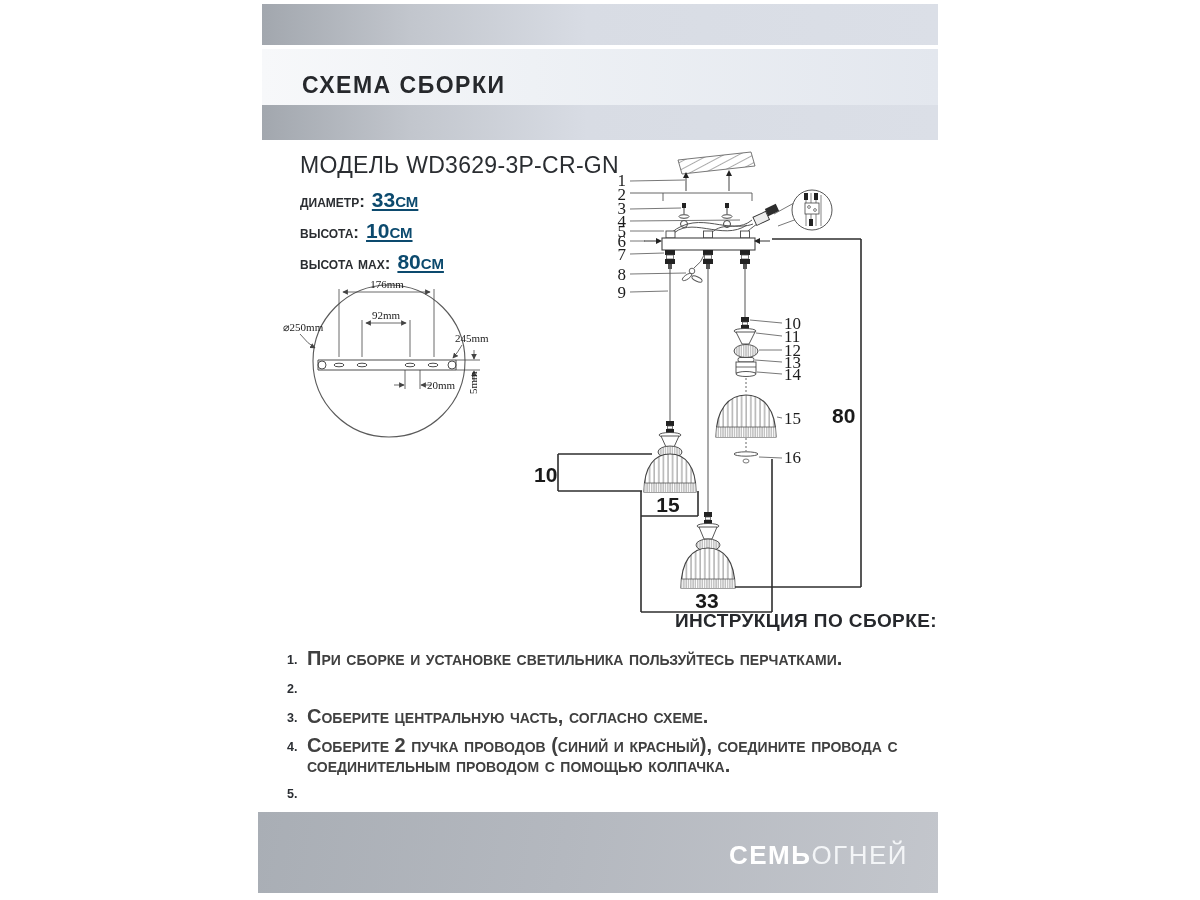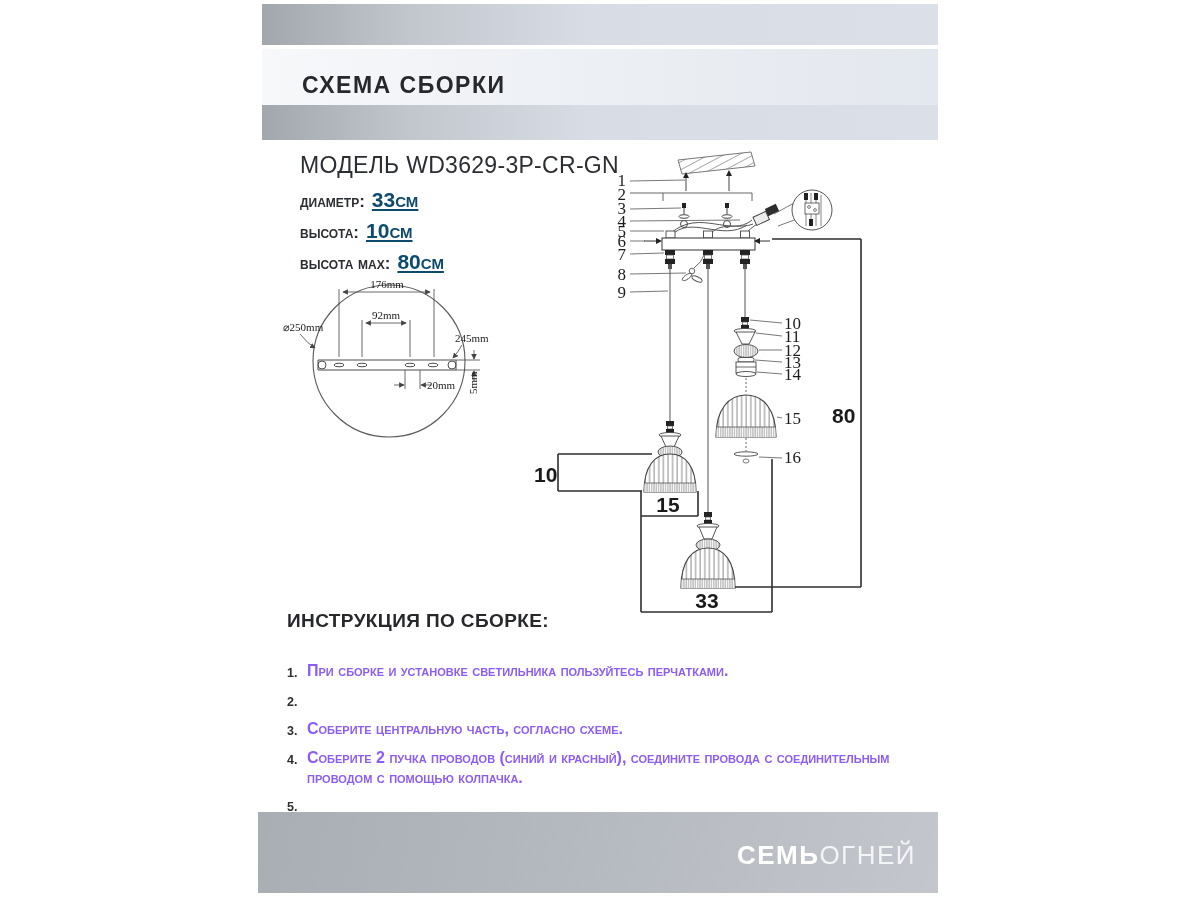--- a/index.html
+++ b/index.html
@@ -20,29 +20,29 @@
   .spec{display:flex;align-items:flex-end;gap:7px;margin-bottom:7px;}
   .spec-label{font-size:17px;font-weight:700;font-variant:small-caps;color:#2a2d31;}
   .spec-value{font-size:21px;font-weight:700;font-variant:small-caps;color:#0c4a6e;text-decoration:underline;}
   
   .detail-svg{position:absolute;left:282px;top:270px;width:210px;height:172px;}
   .asm-svg{position:absolute;left:528px;top:145px;width:425px;height:478px;}
   svg text{font-family:"Liberation Serif",serif;fill:#1c1c1c;}
   text.dimbig{font-family:"Liberation Sans",sans-serif;font-weight:700;font-size:21px;fill:#1a1a1a;}
   
   .instructions{position:absolute;left:287px;top:610px;width:650px;}
-  .instr-title{font-size:19px;font-weight:700;letter-spacing:.4px;color:#26282c;margin-bottom:29px;}
+  .instr-title{font-size:19px;font-weight:700;letter-spacing:.4px;color:#26282c;margin-bottom:16px;text-align:right;}
   .instr{display:flex;margin-bottom:7px;line-height:20px;}
   .inum{flex:0 0 20px;font-size:12.5px;font-weight:700;color:#2b2e33;padding-top:2px;}
-  .itext{font-size:16px;font-weight:700;font-variant:small-caps;color:#8b5cf6;}
+  .itext{font-size:20px;font-weight:700;font-variant:small-caps;color:#404040;}
   
   .footer{position:absolute;left:258px;top:812px;width:680px;height:81px;
           background:linear-gradient(100deg,#a9aeb5 0%,#b4b8bf 45%,#c3c6cc 100%);
           display:flex;align-items:center;justify-content:flex-end;}
-  .brand{margin-right:22px;font-size:26px;color:#ffffff;letter-spacing:1.5px;padding-top:6px;}
+  .brand{margin-right:30px;font-size:26px;color:#ffffff;letter-spacing:1.5px;padding-top:6px;}
   .brand b{font-weight:700;}
   .brand span{font-weight:400;color:#f3f5f7;}
 </style>
 </head>
 <body>
 
 <div class="page">
 
   <div class="hdr">
     <div class="band grey b1"></div>

